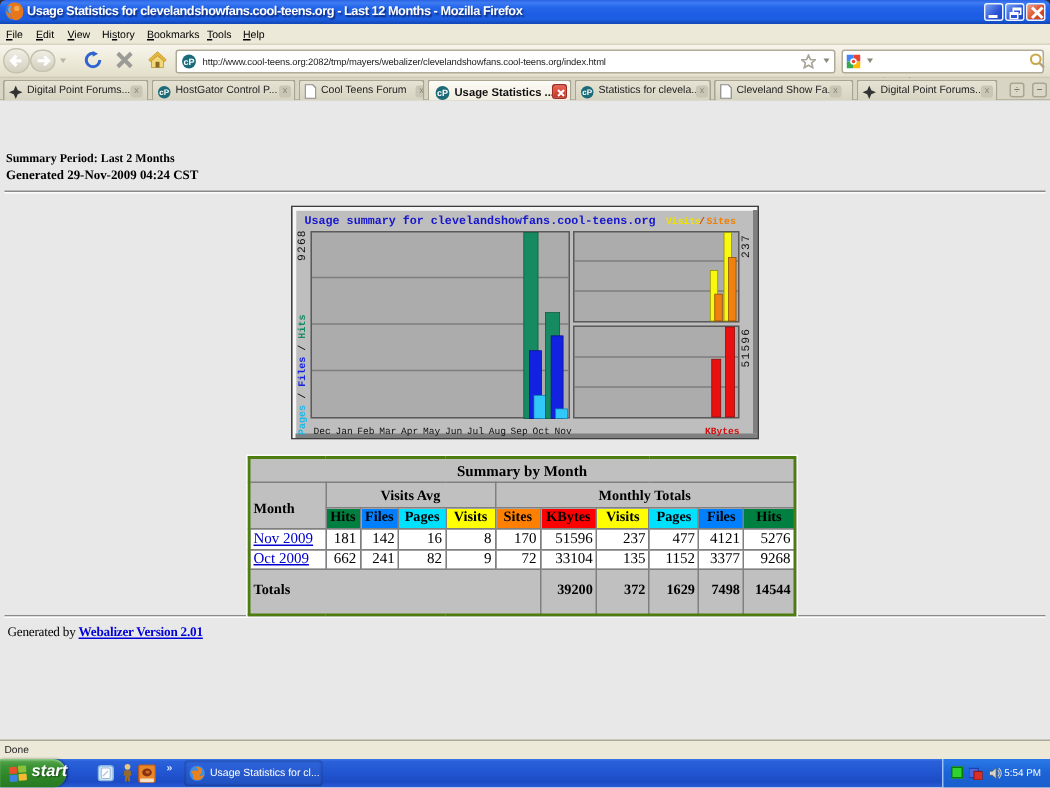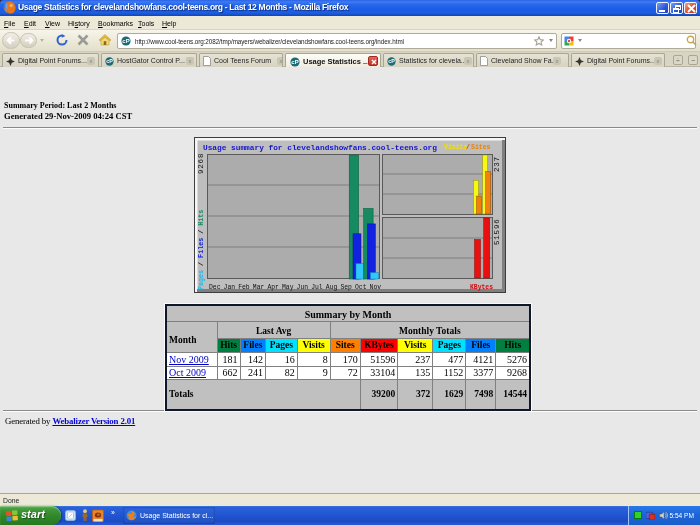--- a/index.html
+++ b/index.html
@@ -22,32 +22,32 @@
 #tabstrip{left:0;top:52px;width:700px;height:15px;background:#d9d5c4;border-bottom:1px solid #b8b4a2}
 .tab{position:absolute;top:1px;height:14px;background:linear-gradient(180deg,#e6e3d4,#d7d3c2);border:1px solid #a9a593;border-bottom:none;border-radius:2px 2px 0 0;font-size:7px;color:#222;white-space:nowrap;overflow:hidden}
 .tab.active{background:linear-gradient(180deg,#fcfbf6,#efecdf);font-weight:bold;color:#111}
 
 #content{left:0;top:67px;width:700px;height:426px;background:#E8E8E8;font-family:"Liberation Serif",serif;color:#000}
 h1.wz{position:absolute;left:4px;top:72px;font-size:15px;letter-spacing:-0.18px;font-weight:bold;font-family:"Liberation Serif",serif}
 .sline{position:absolute;left:4px;font-size:8px;font-weight:bold;font-family:"Liberation Serif",serif}
 .hr{position:absolute;left:3px;width:694px;height:2px;border-top:1.5px solid #8a8a8a;border-bottom:1px solid #fdfdfd}
 
 #sumtbl{position:absolute;left:165px;top:304px;width:366px;border-collapse:collapse;background:#C0C0C0;
- border:2px solid #0f172a;outline:1px solid #fafafa;box-shadow:1px 1px 0 #3c3c3c;
+ border:2px solid #4d7c0f;outline:1px solid #fafafa;box-shadow:1px 1px 0 #3c3c3c;
  font-family:"Liberation Serif",serif;table-layout:fixed}
 #sumtbl th,#sumtbl td{font-size:10px;padding:0 2px;white-space:nowrap;overflow:hidden;border:1px solid #808080}
 #sumtbl th{font-weight:bold;text-align:center;background:#C0C0C0;font-size:9.5px}
 #sumtbl td{background:#fff;text-align:right}
 #sumtbl td.m{text-align:left}
 #sumtbl a{color:#0000cc;text-decoration:underline}
 
 #statusbar{left:0;top:493px;width:700px;height:13px;background:#ece9d8;border-top:1px solid #aca899;font-size:6.8px;color:#222}
 
 #taskbar{left:0;top:506px;width:700px;height:19px;background:linear-gradient(180deg,#3d77e4 0%,#2a61da 8%,#2256d2 45%,#1c4bc4 80%,#2a5cd8 100%)}
-#startbtn{left:0;top:0;width:61px;height:19px;border-radius:0 9px 9px 0;
+#startbtn{left:0;top:0;width:44px;height:19px;border-radius:0 9px 9px 0;
  background:linear-gradient(180deg,#59a94f 0%,#3d9437 25%,#2e8527 60%,#267a20 100%);
  box-shadow:inset 0 1px 1px #8cc985, 1px 0 2px rgba(0,0,0,.4)}
 #startbtn span{position:absolute;left:21px;top:2px;color:#fff;font-size:11px;font-weight:bold;font-style:italic;text-shadow:1px 1px 1px rgba(0,0,0,.4)}
 .taskbtn{left:123px;top:1px;width:92px;height:17px;border-radius:2px;background:linear-gradient(180deg,#2e64dc,#2050c0);box-shadow:inset 0 0 2px rgba(0,0,20,.5);font-size:7.5px;color:#fff;white-space:nowrap;overflow:hidden}
 #tray{left:628px;top:0;width:72px;height:19px;background:linear-gradient(180deg,#2a79e8 0%,#1b63d6 50%,#1a5ecc 100%);border-left:1px solid #9cc2f8}
 #tray .time{position:absolute;right:6px;top:6px;font-size:6.6px;color:#fff}
 </style></head>
 <body>
 <div id="screen">
 <div class="abs" style="left:0;top:0;width:700px;height:8px;background:#2b2b3a"></div>
@@ -283,21 +283,21 @@
         <col style="width:33px">
         <col style="width:30px">
         <col style="width:34px">
  </colgroup>
  <tbody>
         <tr style="height:16px">
           <th colspan="11" style="font-size:10px;vertical-align:middle;padding-top:2px">Summary by Month</th>
         </tr>
  <tr style="height:17px">
    <th rowspan="2" style="text-align:left;vertical-align:middle;padding-top:6px">Month</th>
-   <th colspan="4" style="padding-top:3px">Last Avg</th>
+   <th colspan="4" style="padding-top:3px">Visits Avg</th>
    <th colspan="6" style="padding-top:3px">Monthly Totals</th>
  </tr>
  <tr style="height:14px">
    <th style="background:#008040">Hits</th>
           <th style="background:#0080ff">Files</th>
           <th style="background:#00e0ff">Pages</th>
           <th style="background:#ffff00">Visits</th>
    <th style="background:#ff8000">Sites</th>
           <th style="background:#ff0000">KBytes</th>
           <th style="background:#ffff00">Visits</th>

